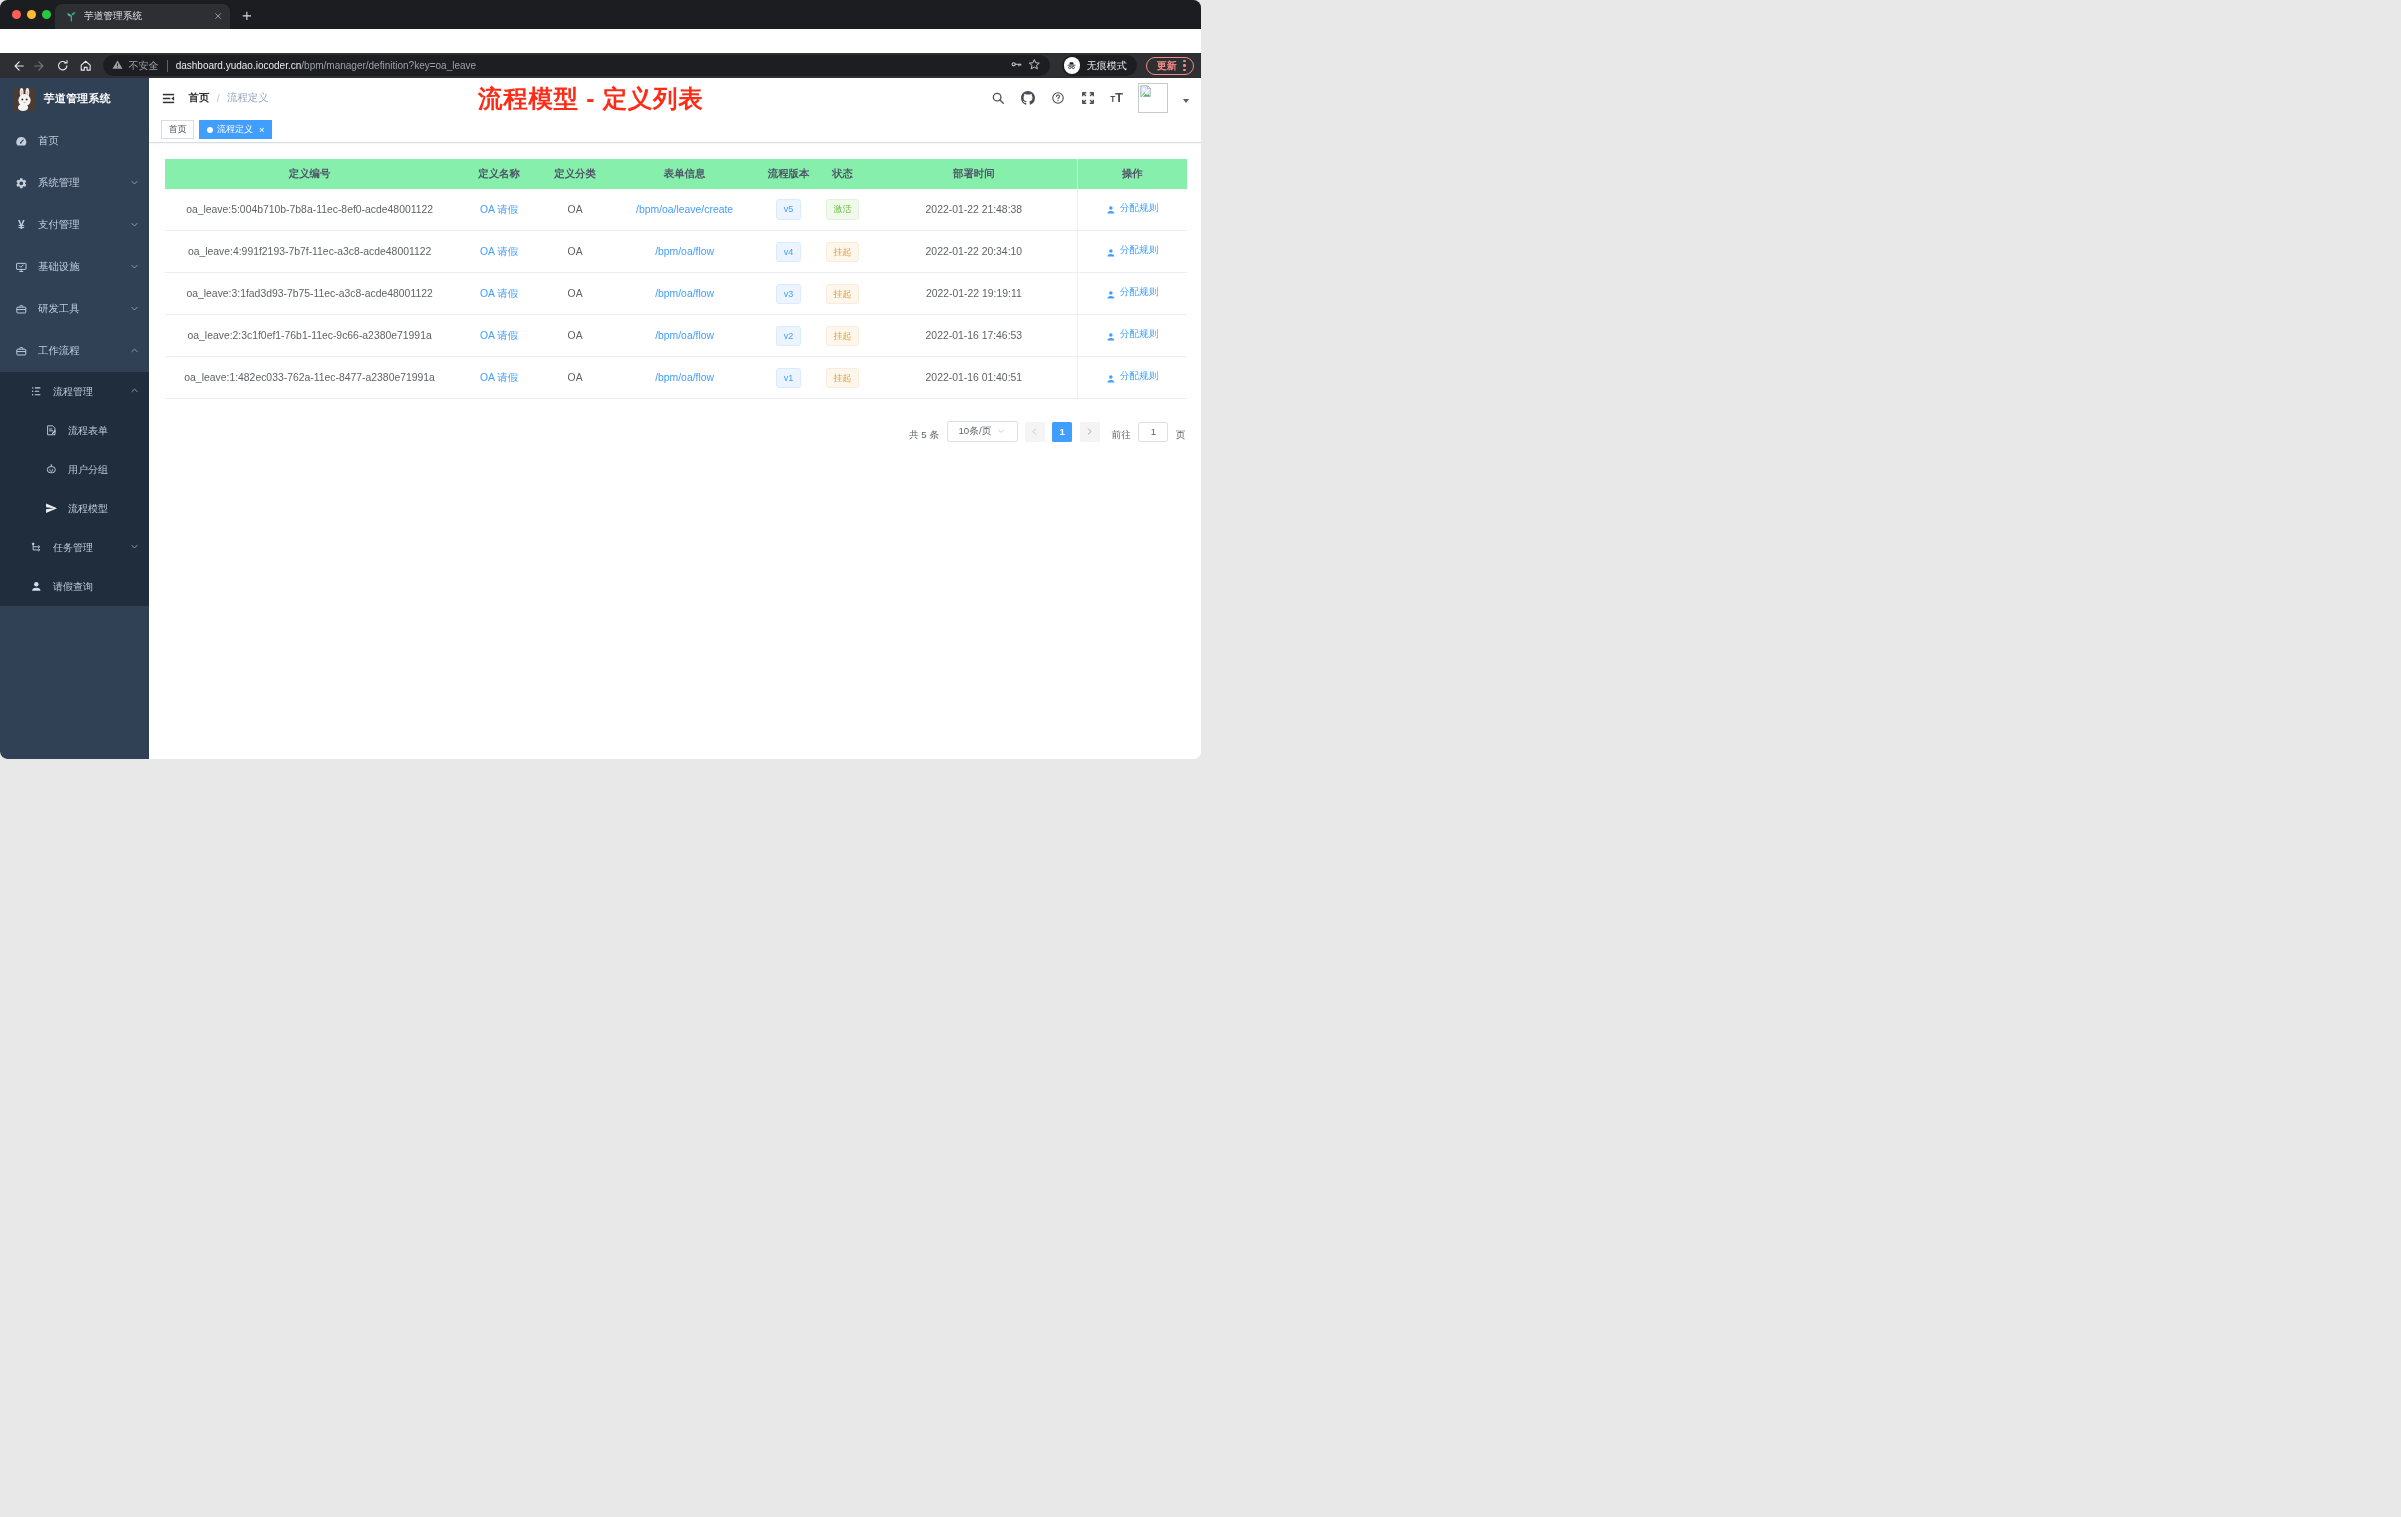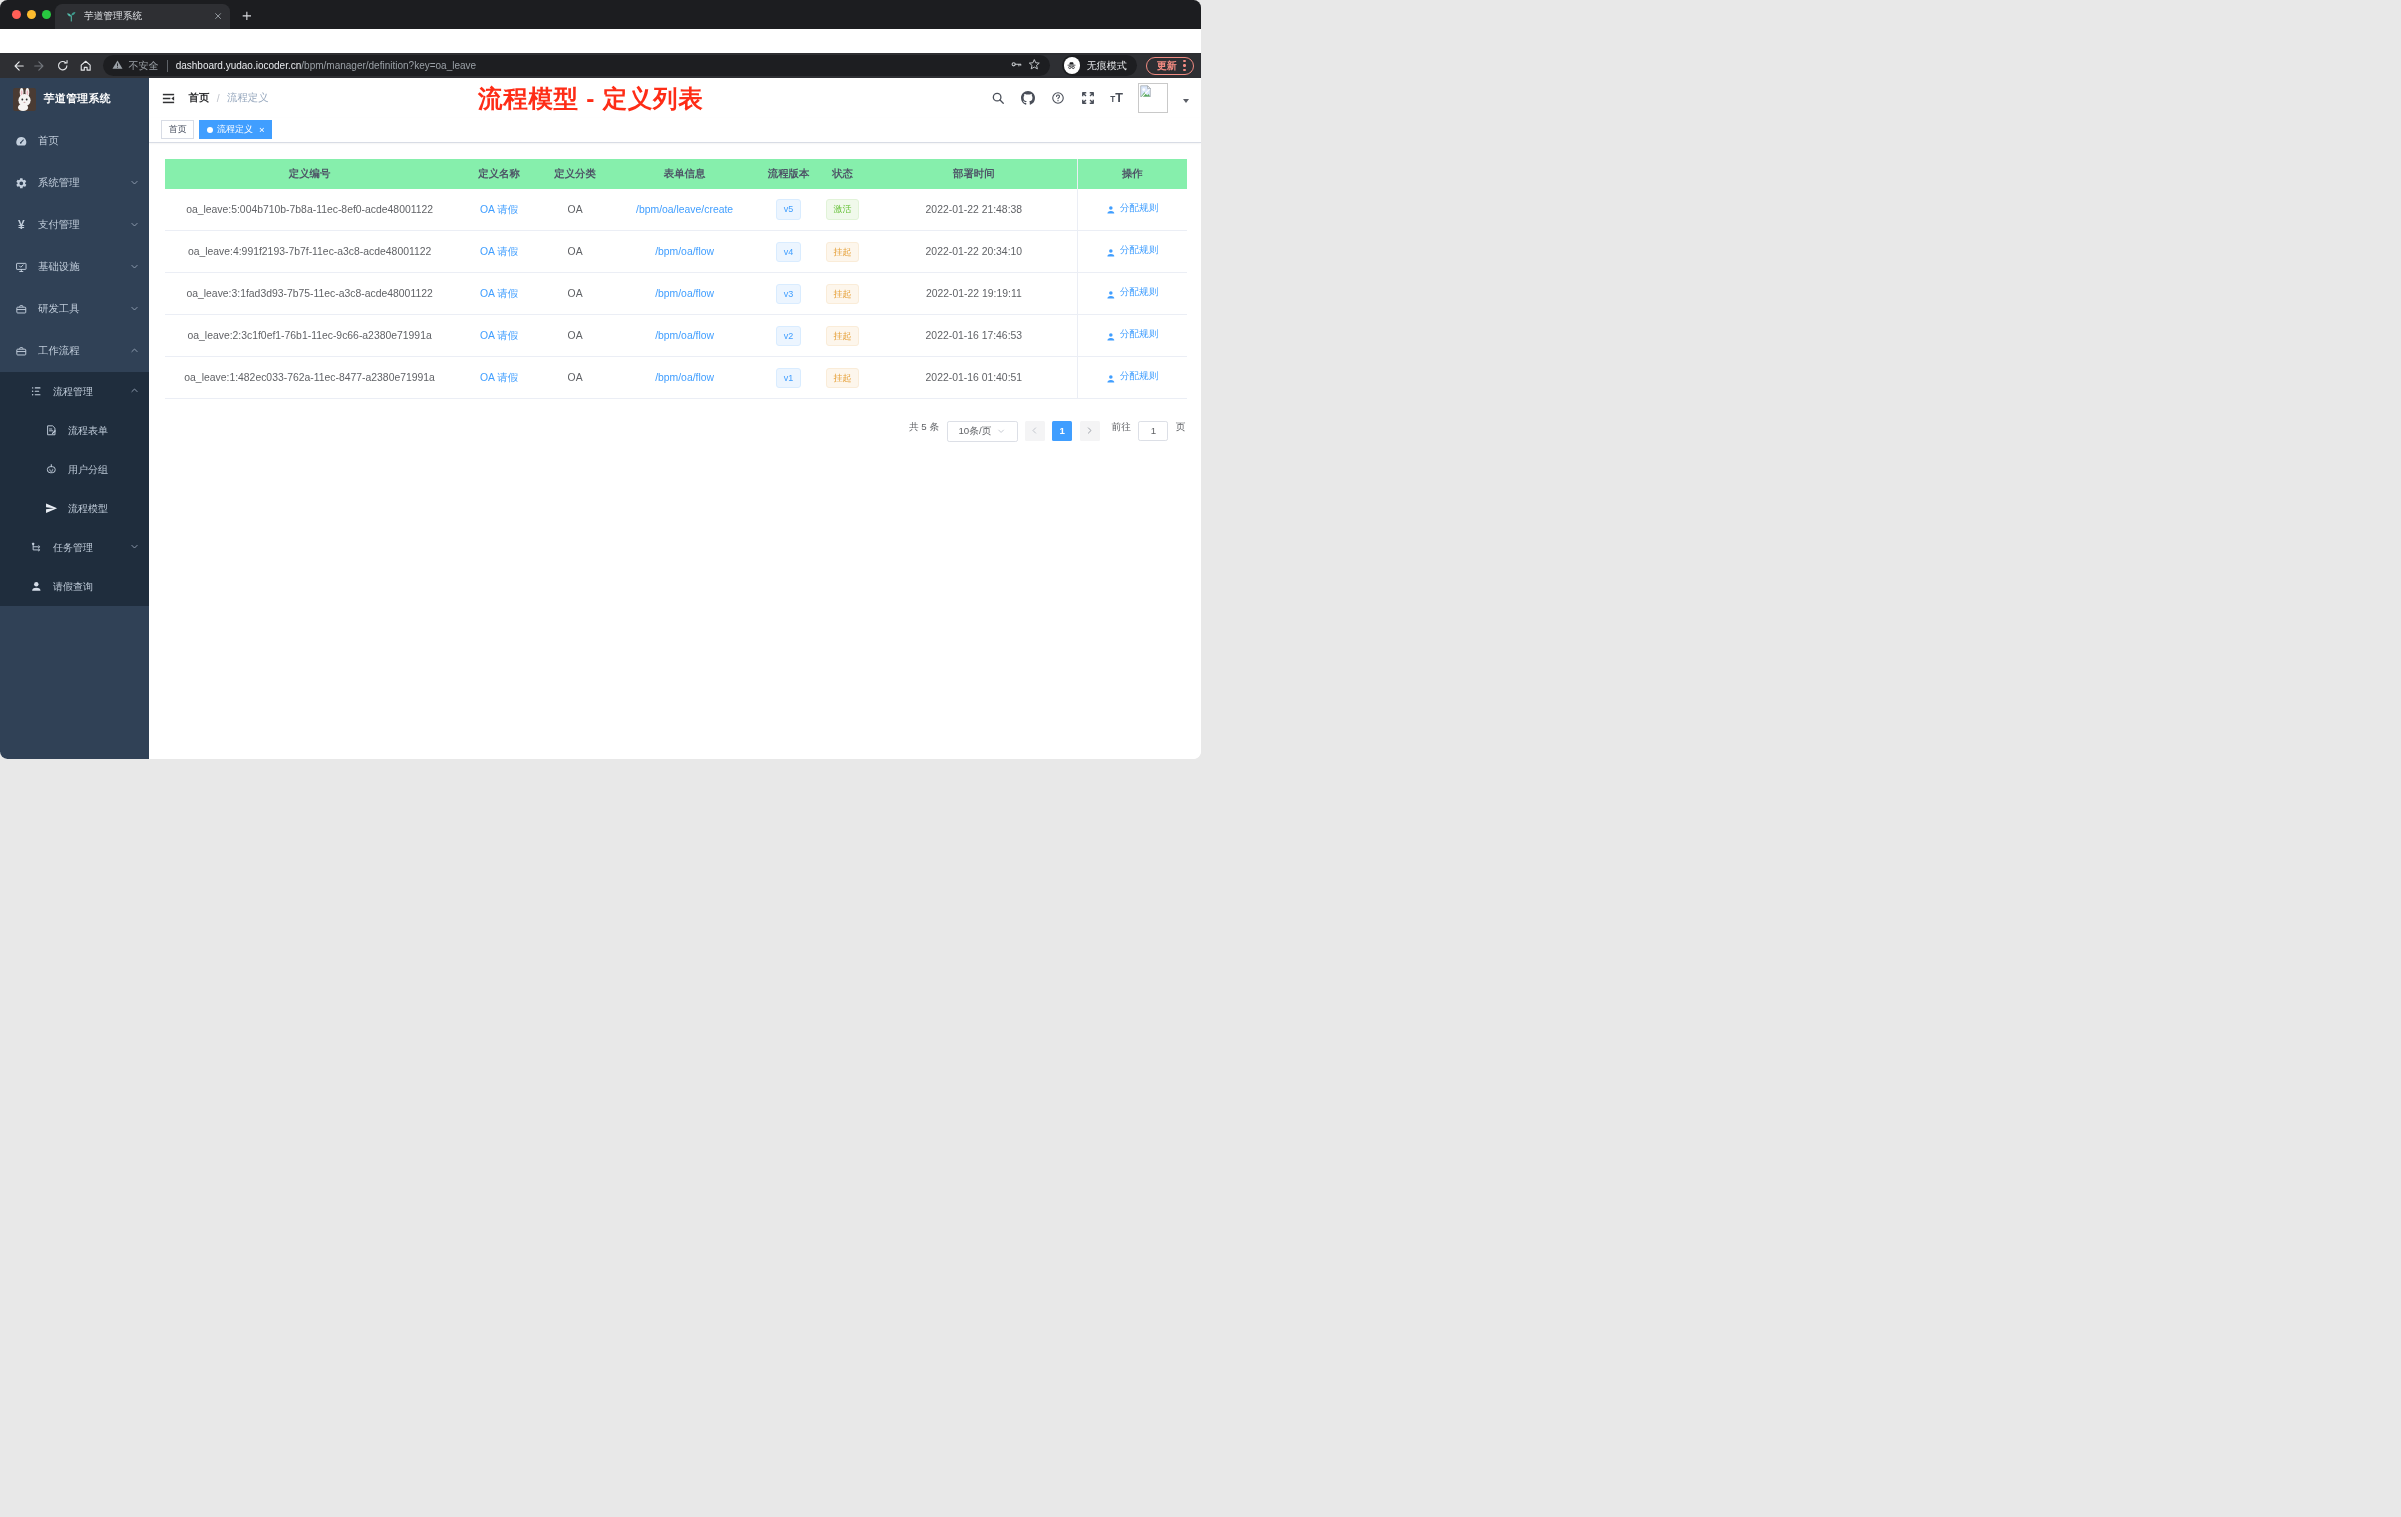--- a/index.html
+++ b/index.html
@@ -74,21 +74,21 @@
   col.c-id{width:290px} col.c-name{width:89px} col.c-cat{width:63px} col.c-form{width:156px}
   col.c-ver{width:52px} col.c-status{width:56px} col.c-time{width:207px} col.c-act{width:109px}
   .link { color:#409eff; text-decoration:none; cursor:pointer; }
   .badge { display:inline-block; padding:3px 6.7px; border:0.7px solid; border-radius:3px; font-size:9px; line-height:1.35; }
   .badge-version { background:#ecf5ff; border-color:#d9ecff; color:#409eff; }
   .badge-success { background:#f0f9eb; border-color:#e1f3d8; color:#67c23a; }
   .badge-warning { background:#fdf6ec; border-color:#faecd8; color:#e6a23c; }
   .action-link { color:#409eff; display:inline-flex; align-items:flex-end; gap:3.7px; font-size:9.7px; text-decoration:none; cursor:pointer; }
   .action-link svg { width:9.7px; height:9.7px; fill:#409eff; }
 
-  .pagination { display:flex; justify-content:flex-end; align-items:flex-start; gap:7.4px; margin-top:21.5px; font-size:9.7px; color:#606266; }
+  .pagination { display:flex; justify-content:flex-end; align-items:flex-end; gap:7.4px; margin-top:21.5px; font-size:9.7px; color:#606266; }
   .pg-size { width:71px; height:21px; border:0.7px solid #dcdfe6; border-radius:2.2px; display:flex; align-items:center; justify-content:center; gap:6px; color:#606266; cursor:pointer; }
   .pg-btn { width:20px; height:20px; background:#f4f4f5; border:none; border-radius:1.5px; display:flex; align-items:center; justify-content:center; cursor:pointer; }
   .pg-num { width:20px; height:20px; background:#409eff; color:#fff; border:none; border-radius:1.5px; font-size:9.7px; font-weight:600; cursor:pointer; }
   .pg-input { width:30px; height:20px; border:0.7px solid #dcdfe6; border-radius:2.2px; text-align:center; font-size:9.7px; color:#606266; font-family:inherit; }
   .pg-goto { margin-left:4.5px; }
 </style>
 </head>
 <body>
 
 <div class="window">

